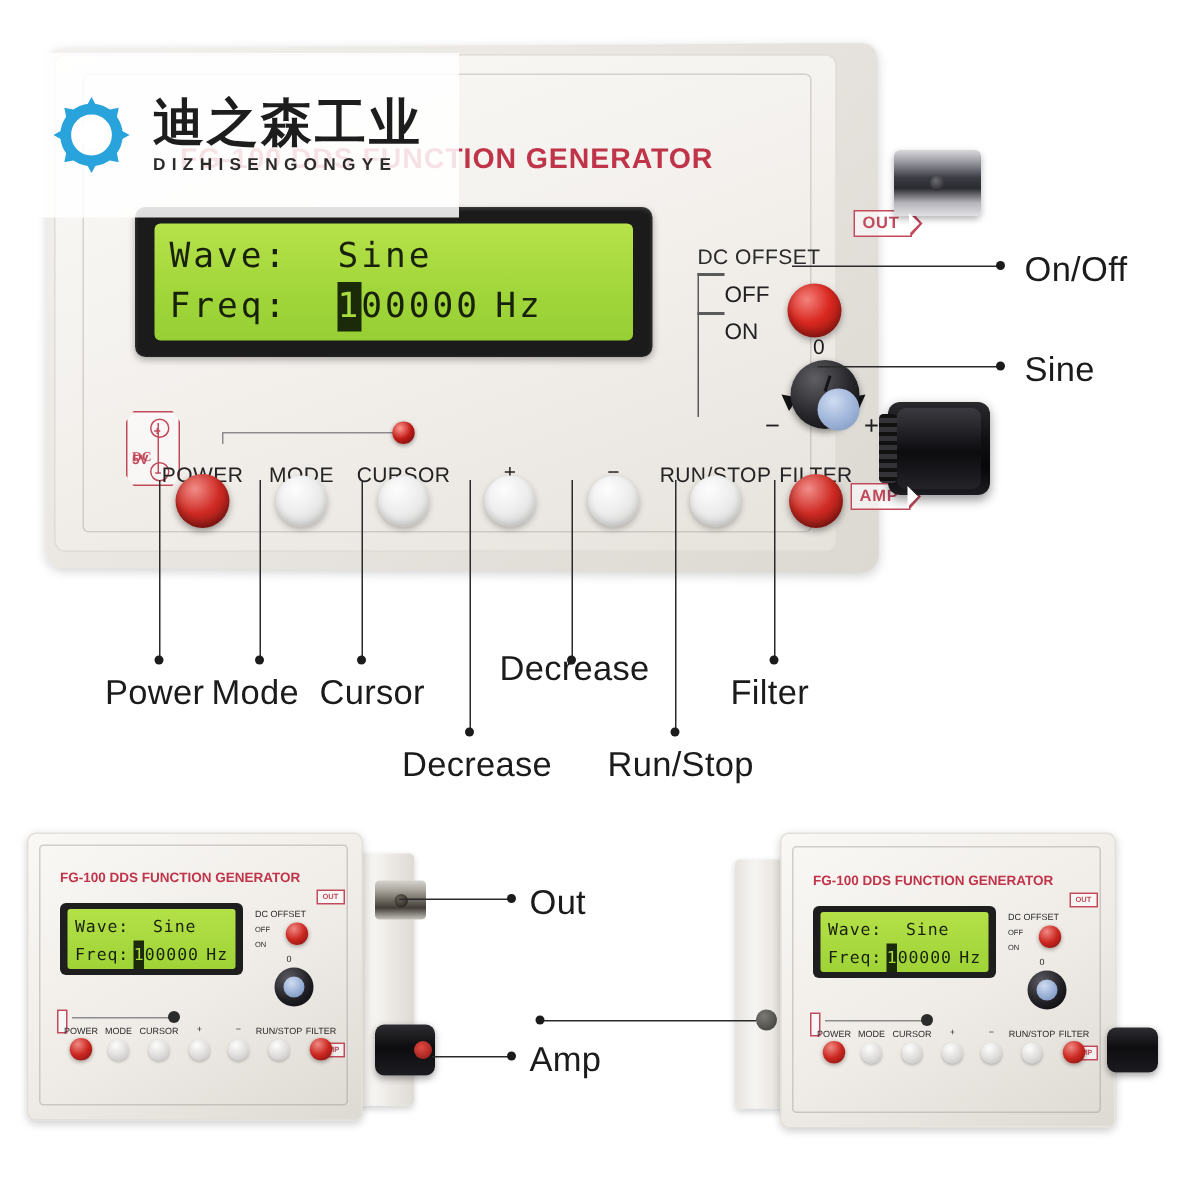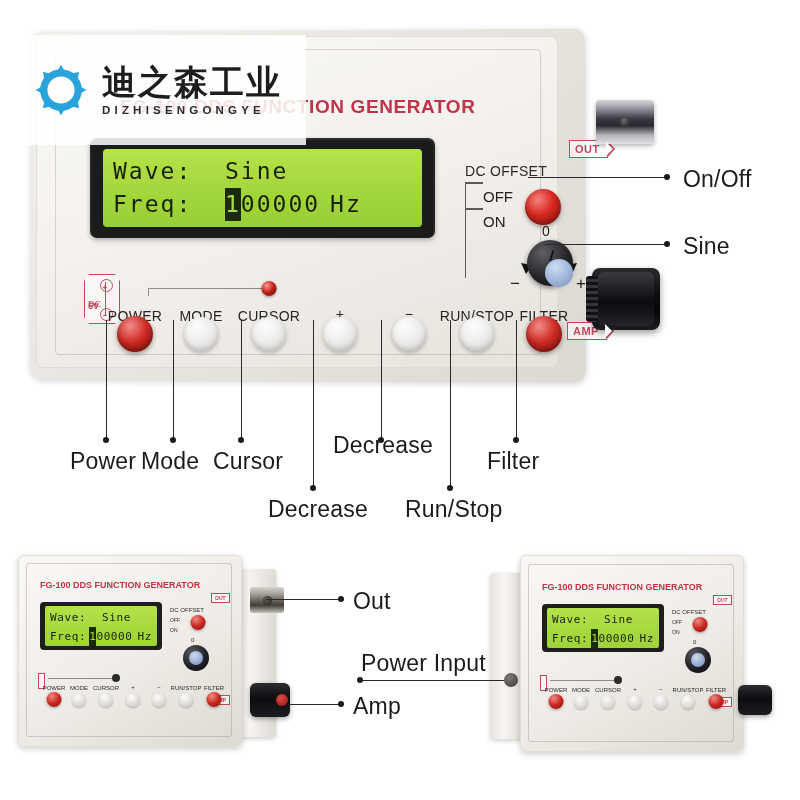--- a/index.html
+++ b/index.html
@@ -460,21 +460,20 @@
       <div class="m-btn r" style="left:226px;top:139px;width:15px;height:15px"></div>
     </div>
     <div style="position:absolute;left:60px;top:125px;width:66px;height:1px;background:#8c8c8c"></div>
     <div style="position:absolute;left:124px;top:121px;width:8px;height:8px;border-radius:50%;background:#2b2b2b"></div>
 
     <div class="m-ampknob" style="left:248px;top:130px;width:34px;height:30px"></div>
   </div>
 
   <div class="lead-h" style="left:360px;top:680px;width:144px"></div>
   <div class="dot" style="left:357px;top:677px"></div>
-  <div class="ann-label" style="left:361px;top:650px">Power Input</div>
 
   <div class="watermark">
     <div class="wm-gear">
       <svg viewBox="0 0 64 64" width="58" height="58">
         <g fill="#29a3dc">
           <path d="M32 4 l5 9 -10 0 z"></path>
           <path d="M32 60 l-5 -9 10 0 z"></path>
           <path d="M4 32 l9 -5 0 10 z"></path>
           <path d="M60 32 l-9 5 0 -10 z"></path>
           <path d="M12 12 l10 2 -8 8 z"></path>

